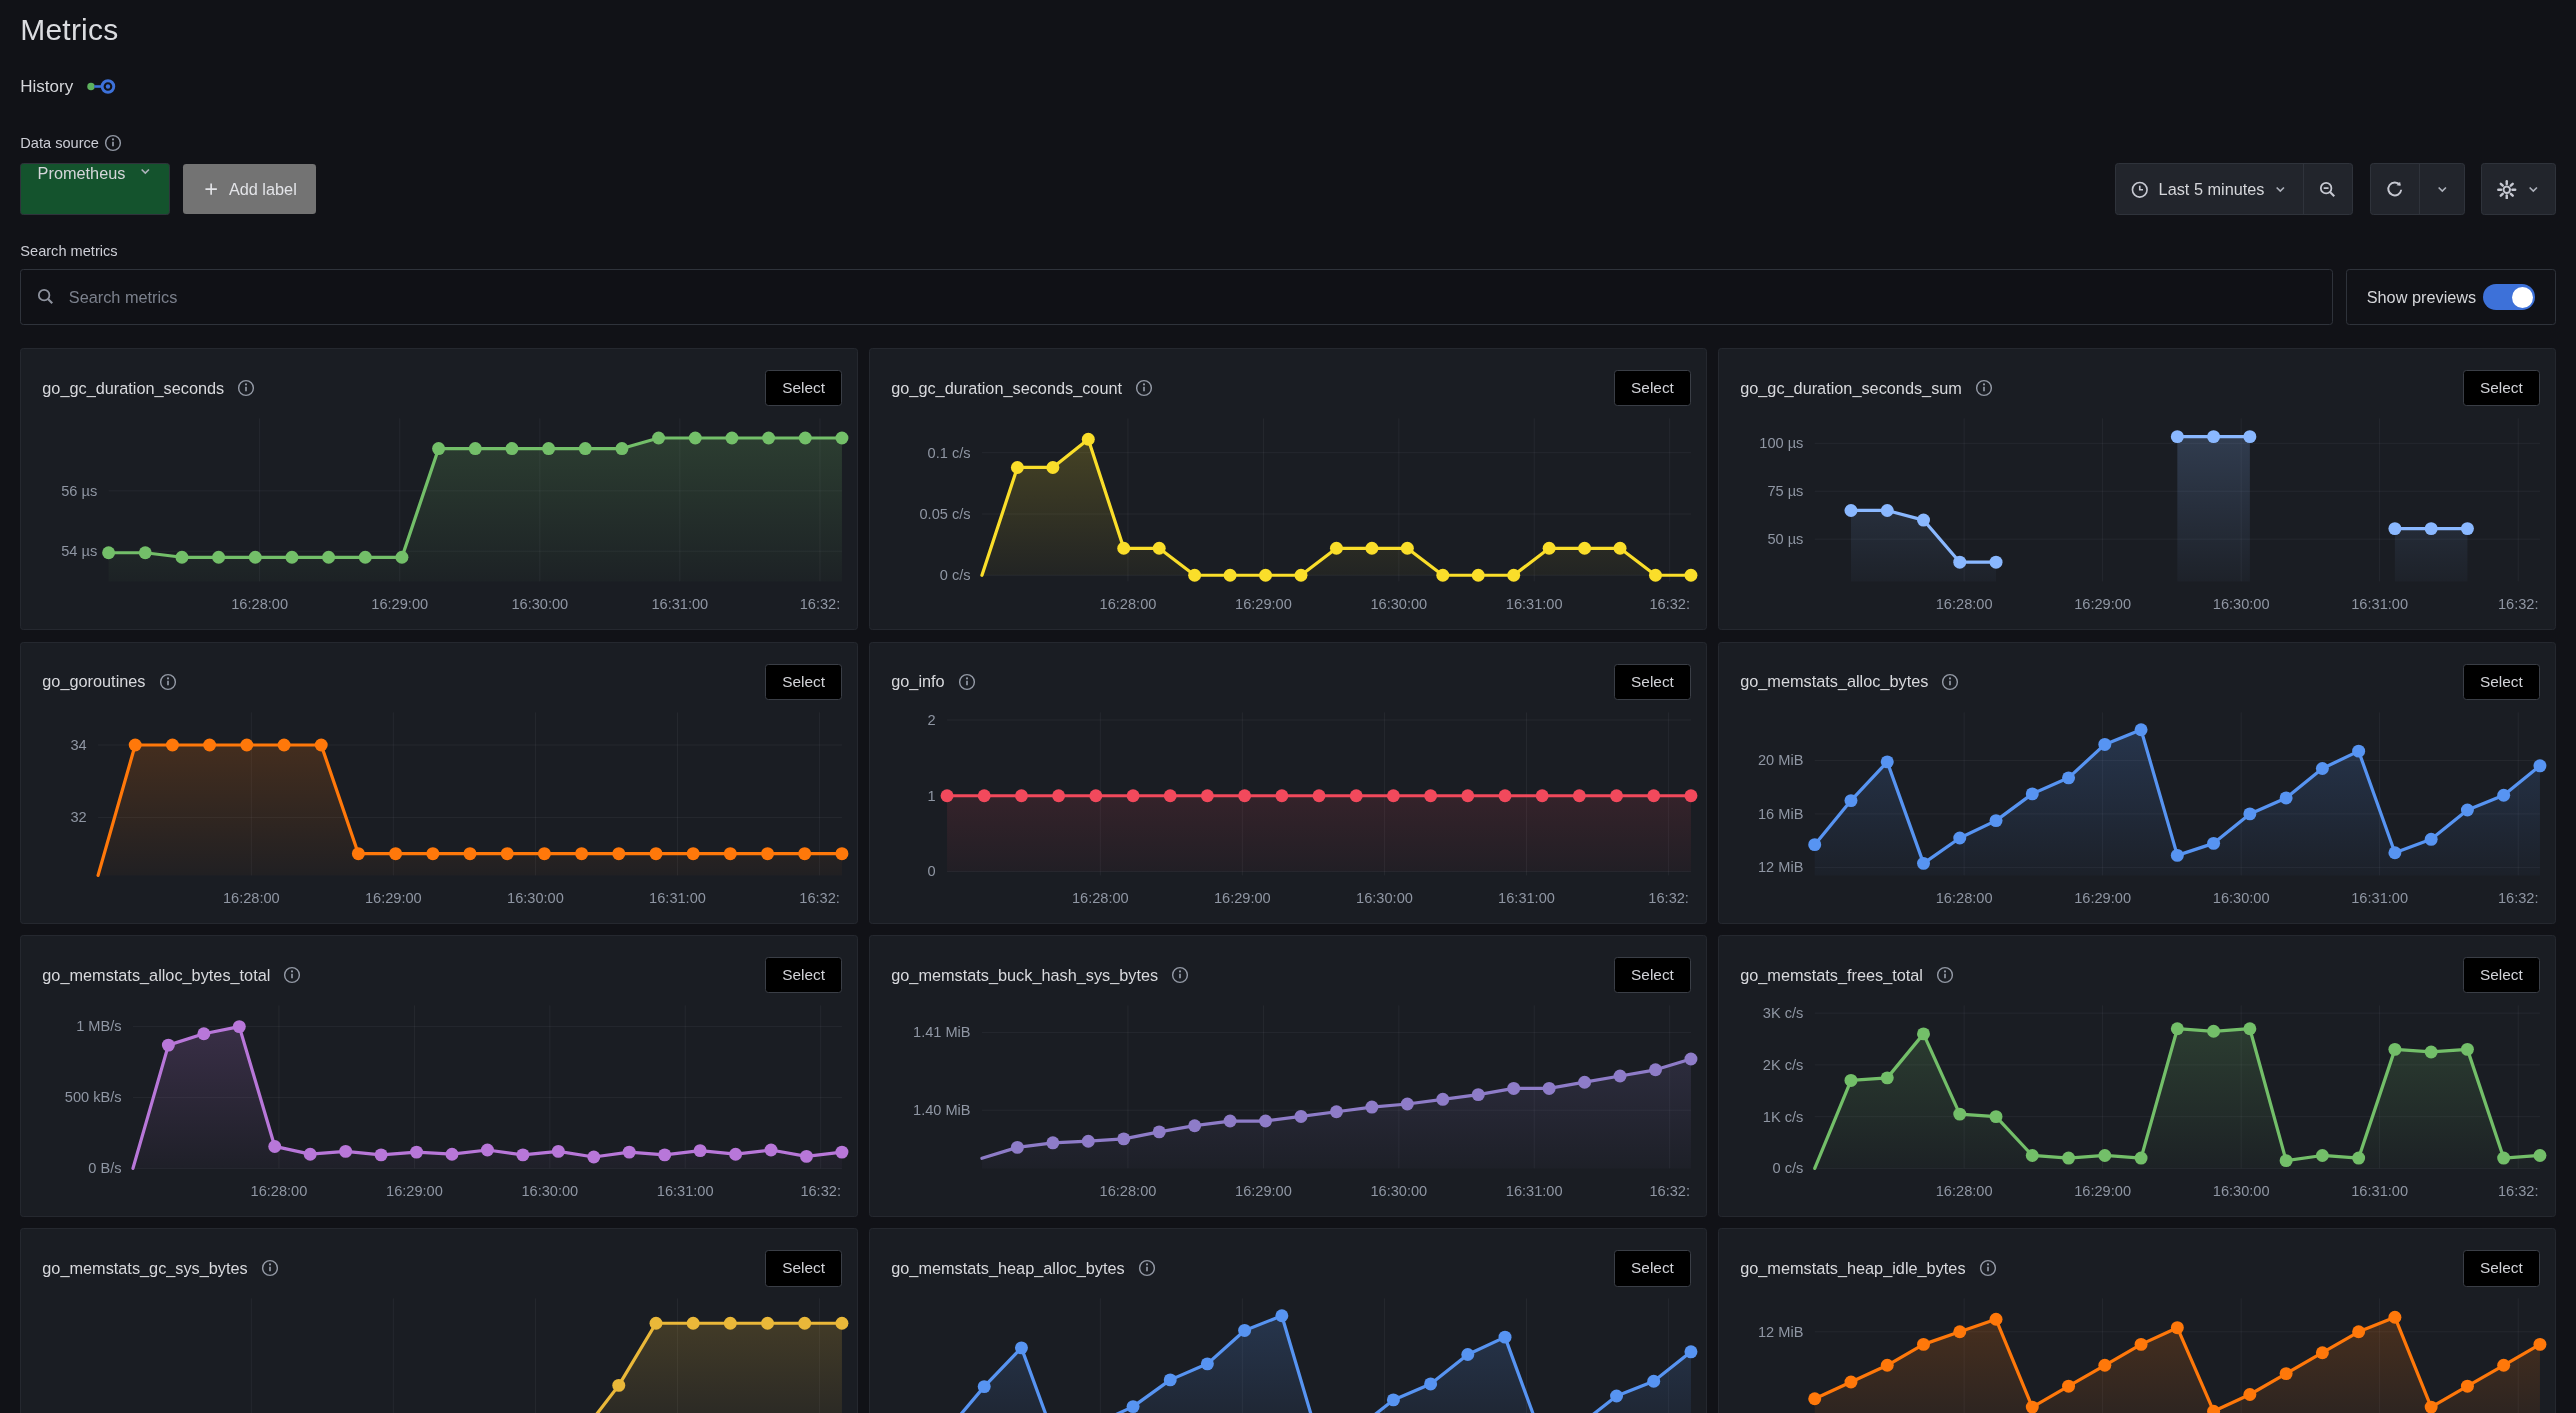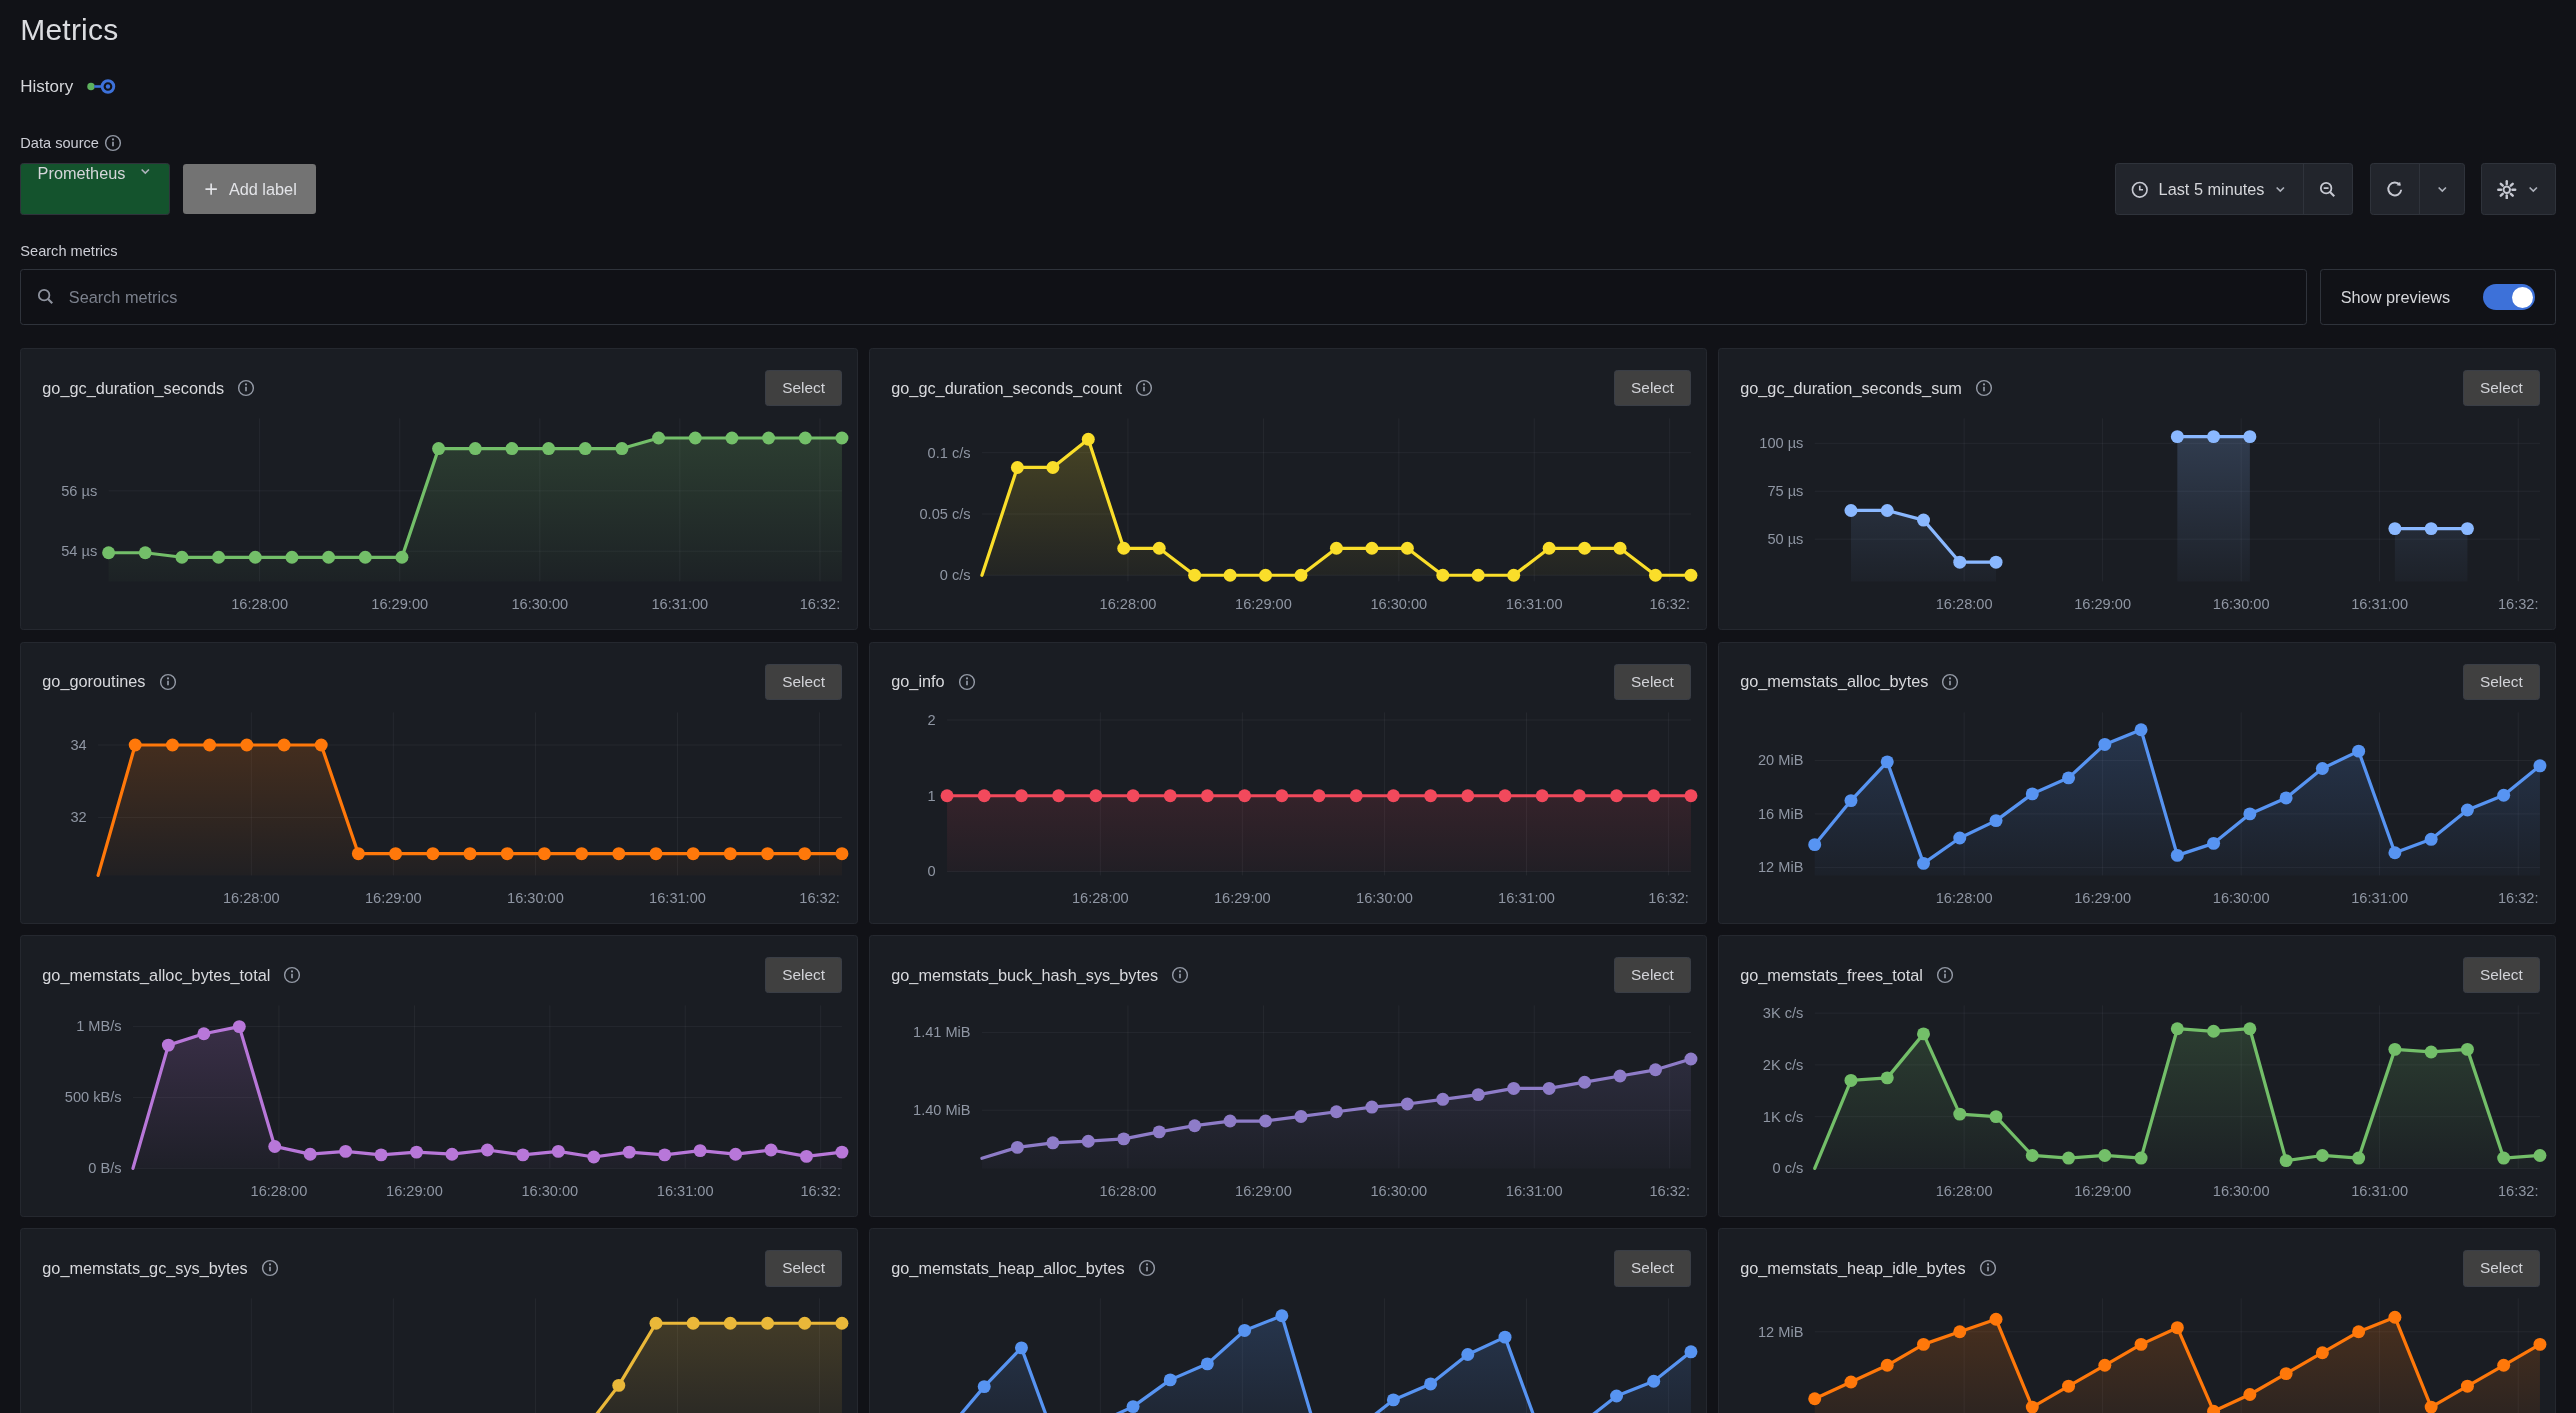--- a/index.html
+++ b/index.html
@@ -20,31 +20,31 @@
   .ctl-group{display:flex;align-items:stretch;height:50px;border:0.8px solid #2F333B;border-radius:3.3px;background:#22252C;overflow:hidden;}
   .ctl-seg{display:flex;align-items:center;gap:9px;padding:0 14.6px;font-size:16.3px;color:#D5D6DA;background:transparent;
     border:none;font-family:inherit;cursor:pointer;}
   .ctl-seg + .ctl-seg{border-left:0.8px solid #2F333B;}
   .search-label{margin-top:28px;font-size:14.6px;font-weight:500;color:#CDCED6;}
   .search-row{margin-top:9.8px;display:flex;gap:13px;}
   .search-box{flex:1;height:54px;border:0.8px solid #2F333B;border-radius:3.3px;display:flex;align-items:center;
     padding:0 14.6px;gap:11.4px;background:#101116;}
   .search-box input{flex:1;background:transparent;border:none;outline:none;color:#CCCCDC;font-size:16.3px;font-family:inherit;}
   .search-box input::placeholder{color:#7B808C;}
-  .previews-box{height:54px;border:0.8px solid #2F333B;border-radius:3.3px;display:flex;align-items:center;gap:33px;
+  .previews-box{height:54px;border:0.8px solid #2F333B;border-radius:3.3px;display:flex;align-items:center;gap:7px;
     padding:0 19.5px;font-size:16.3px;color:#D5D6DA;}
   .toggle{width:52px;height:26px;border-radius:13px;background:#3D71D9;position:relative;display:inline-block;cursor:pointer;}
   .toggle::after{content:"";position:absolute;right:2.4px;top:2.4px;width:21px;height:21px;border-radius:50%;background:#FFFFFF;}
   .grid{margin-top:23px;display:grid;grid-template-columns:repeat(3,1fr);grid-auto-rows:282px;gap:11.4px;}
   .panel{position:relative;background:#1A1D23;border:0.8px solid #25282F;border-radius:3.3px;overflow:hidden;}
   .chart{position:absolute;left:0;top:0;width:100%;height:100%;}
   .panel-head{position:absolute;top:8px;left:0;right:0;display:flex;align-items:center;padding:13px 14.6px 0 21px;}
   .panel-title{font-size:16.3px;font-weight:500;color:#D8D9DD;}
   .panel-head .icon{margin-left:13px;}
-  .select-btn{margin-left:auto;background:#404040;border:0.8px solid #3A3E46;border-radius:3.3px;color:#D2D3D8;
+  .select-btn{margin-left:auto;background:#000000;border:0.8px solid #3A3E46;border-radius:3.3px;color:#D2D3D8;
     font-size:15.4px;padding:8.1px 16.3px;font-family:inherit;cursor:pointer;}
   .grid-line{stroke:rgba(204,204,220,0.08);stroke-width:1;}
   .tick{fill:#8F96A3;font-size:18px;font-family:"Liberation Sans","DejaVu Sans",sans-serif;}
 </style>
 </head>
 <body>
 
 <div class="wrap">
   <h1 class="page-title">Metrics</h1>
 

